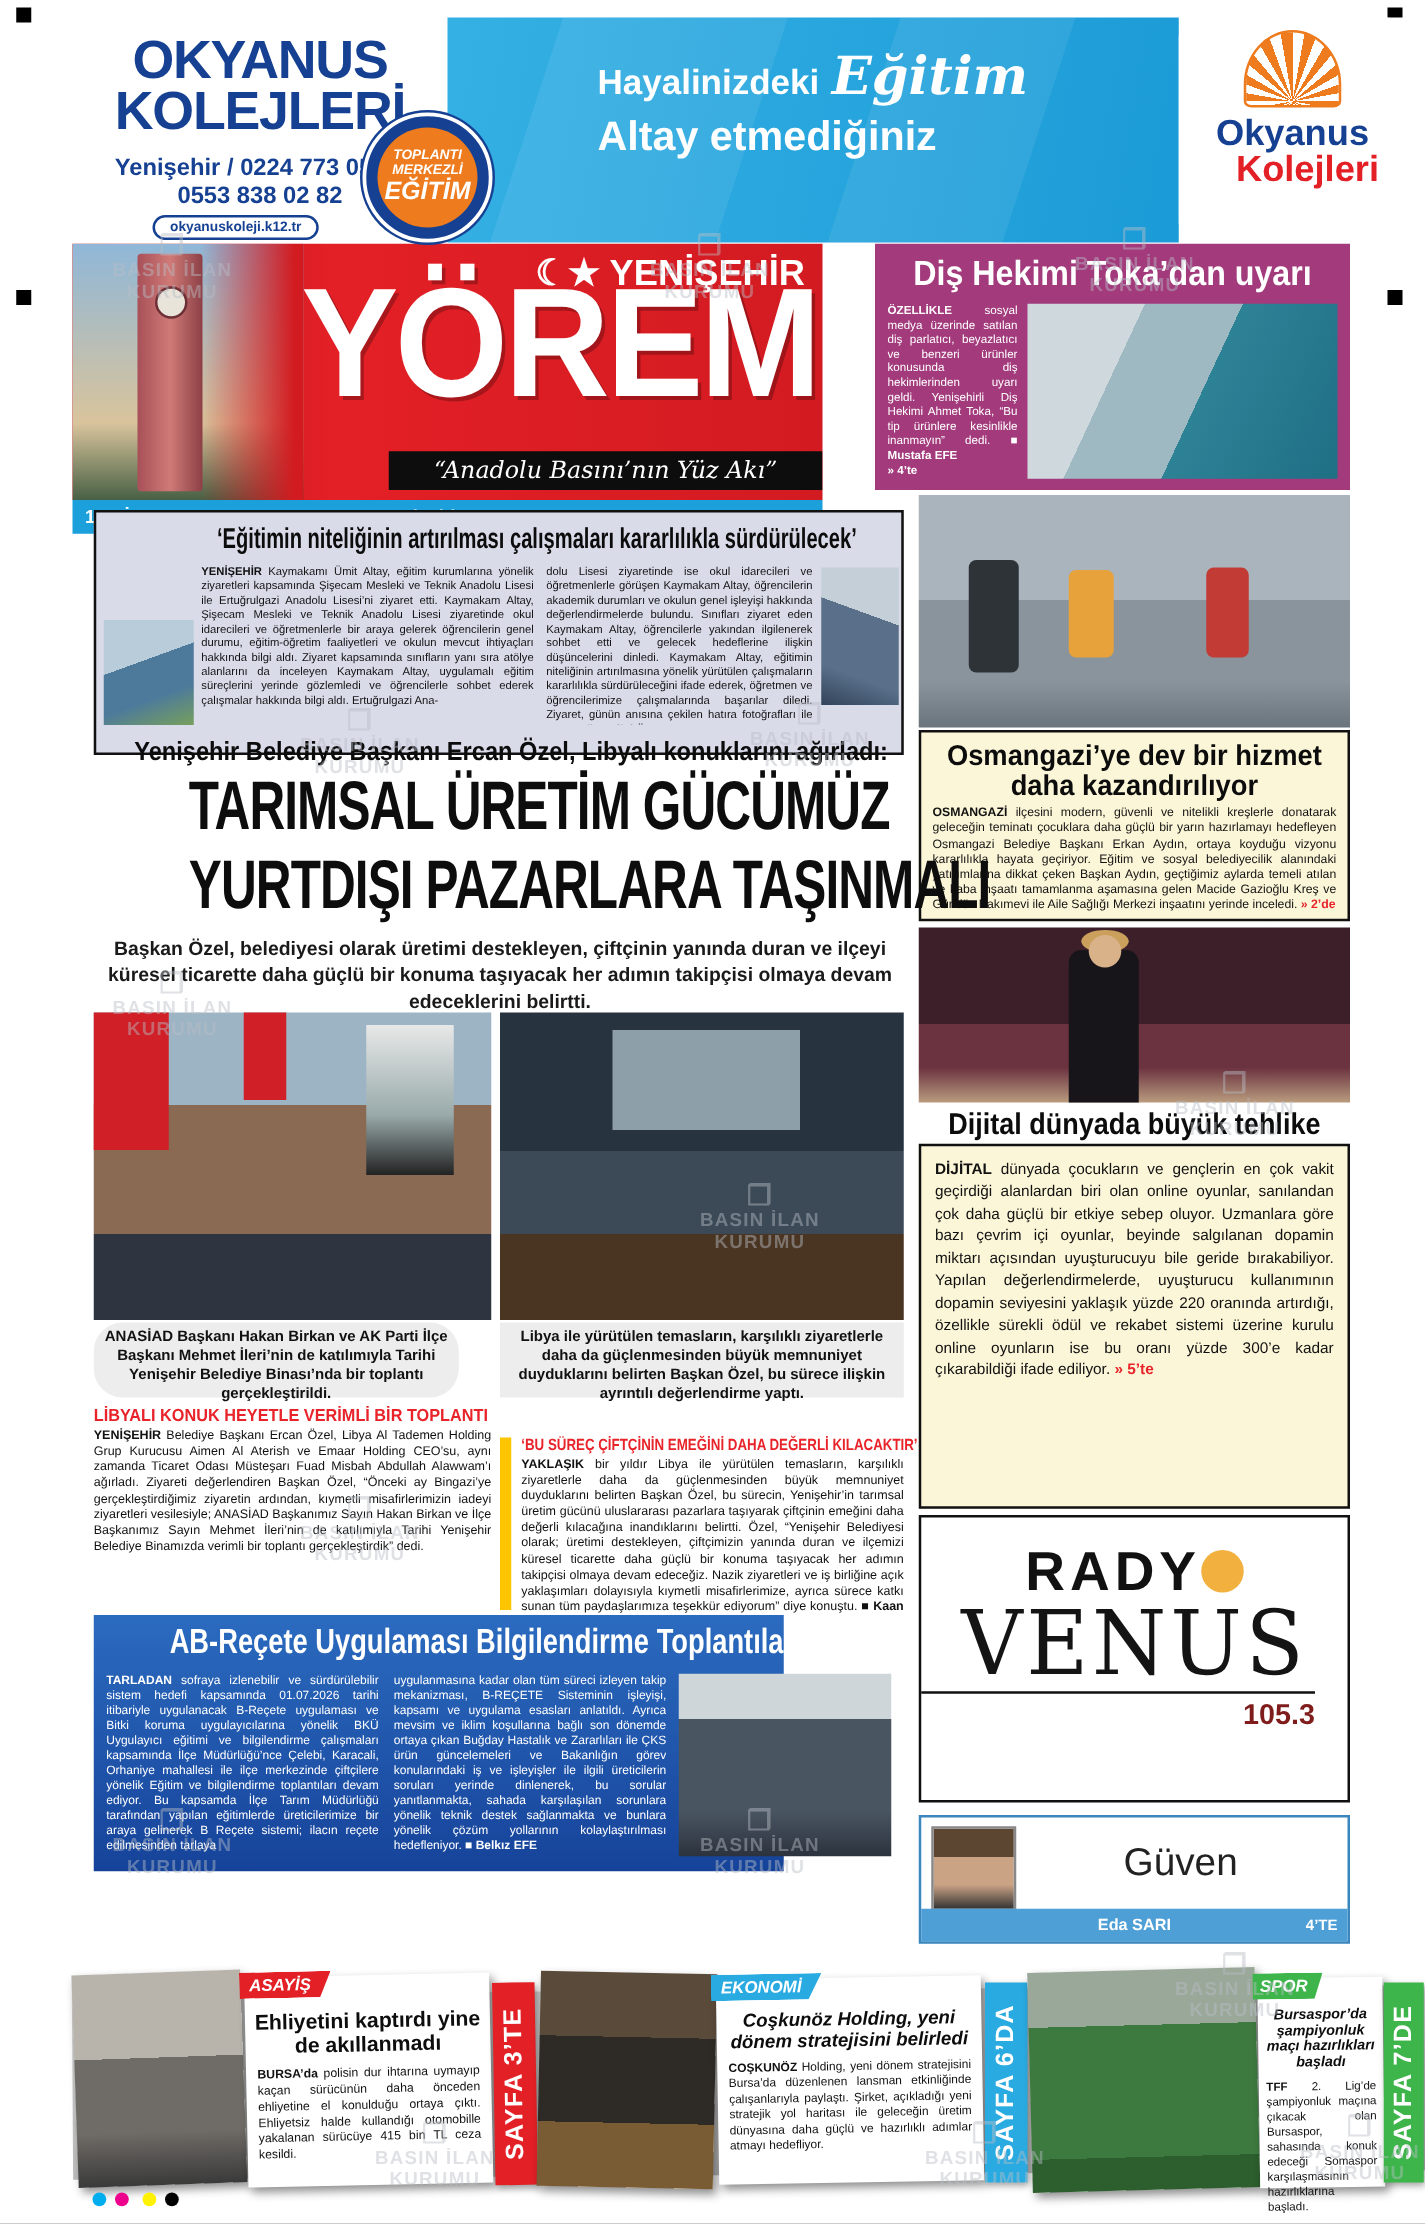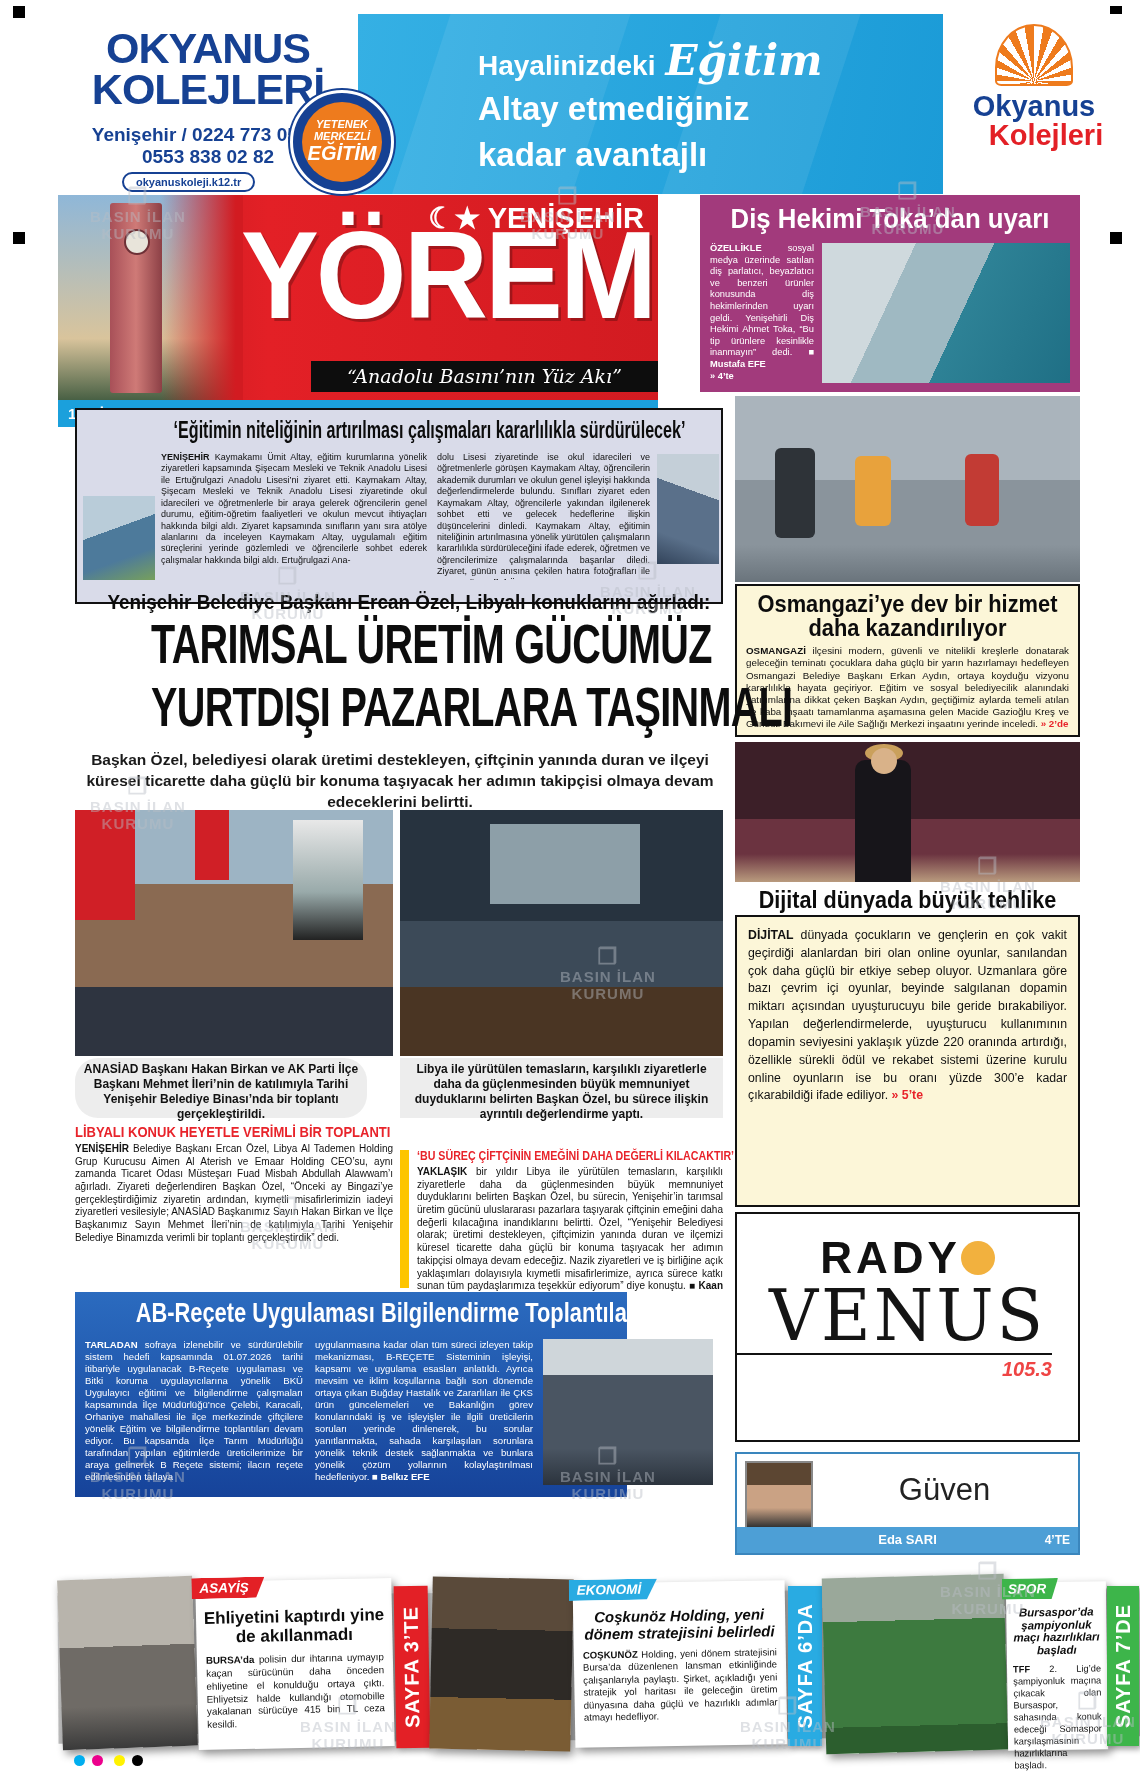--- a/index.html
+++ b/index.html
@@ -98,22 +98,22 @@
   .dij-body{margin:10px 11px;font-size:12.3px;line-height:1.45;text-align:justify;color:#111;}
   .ref{color:#e8232a;font-weight:900;}
   .refw{color:#fff;font-weight:900;}
   
   .radio{position:absolute;left:735px;top:1212px;width:345px;height:230px;background:#fff;
          border:2px solid #111;box-sizing:border-box;text-align:center;}
   .radio-l1{margin-top:22px;font-weight:900;font-size:44px;letter-spacing:4px;color:#111;line-height:1;}
   .radio-sun{display:inline-block;width:34px;height:34px;border-radius:50%;background:#f2b13e;vertical-align:-2px;}
   .radio-l2{font-family:"DejaVu Serif",serif;font-weight:400;font-size:68px;letter-spacing:3px;
             color:#141414;line-height:1.05;transform:scaleY(1.05);}
-  .radio-freq{margin:2px 26px 0 0;text-align:right;font-weight:900;font-size:20px;color:#ef4444;
-              border-top:2px solid #111;padding-top:3px;font-style:italic;}
+  .radio-freq{margin:2px 26px 0 0;text-align:right;font-weight:900;font-size:23px;color:#7f1d1d;
+              border-top:2px solid #111;padding-top:3px;}
   
   .guven{position:absolute;left:735px;top:1452px;width:345px;height:103px;background:#fff;
          border:2px solid #3a86bd;box-sizing:border-box;}
   .guven-photo{position:absolute;left:8px;top:7px;width:64px;height:64px;border:2px solid #888;
                background:linear-gradient(180deg,#5c4632 0 35%,#caa284 35% 70%,#333);}
   .guven-title{position:absolute;left:80px;top:18px;width:255px;text-align:center;font-size:31px;color:#222;}
   .guven-bar{position:absolute;left:0;bottom:0;width:100%;height:26px;background:#4d9fd6;color:#fff;line-height:26px;}
   
   .kicker{position:absolute;left:75px;top:590px;width:648px;text-align:center;font-weight:900;
           font-size:21px;color:#0c0c0c;transform:scaleX(.9);white-space:nowrap;}
@@ -181,25 +181,24 @@
     <div class="ok-phone" style="top:110px;">Yenişehir / 0224 773 05 55</div>
     <div class="ok-phone" style="top:132px;">0553 838 02 82</div>
     <div class="ok-site">okyanuskoleji.k12.tr</div>
     <div class="topad-mid">
       <div class="shape" style="left:60px;top:-20px;width:180px;height:240px;"></div>
       <div class="shape" style="left:330px;top:-20px;width:140px;height:240px;"></div>
       <div class="mid-l1">
         <span>Hayalinizdeki</span><span class="mid-script">Eğitim</span>
       </div>
       <div class="mid-l2">Altay etmediğiniz</div>
-      <div class="mid-l3">kadar avantajlı</div>
     </div>
     <div class="badge">
       <div class="badge-in">
-        <div class="b1">YETENEK</div>
+        <div class="b1">TOPLANTI</div>
         <div class="b2">MERKEZLİ</div>
         <div class="b3">EĞİTİM</div>
       </div>
     </div>
     <div class="topad-logo">
       <span class="shell"></span>
       <div class="logo-l1">Okyanus</div>
       <div class="logo-l2">Kolejleri</div>
     </div>
   </div>

